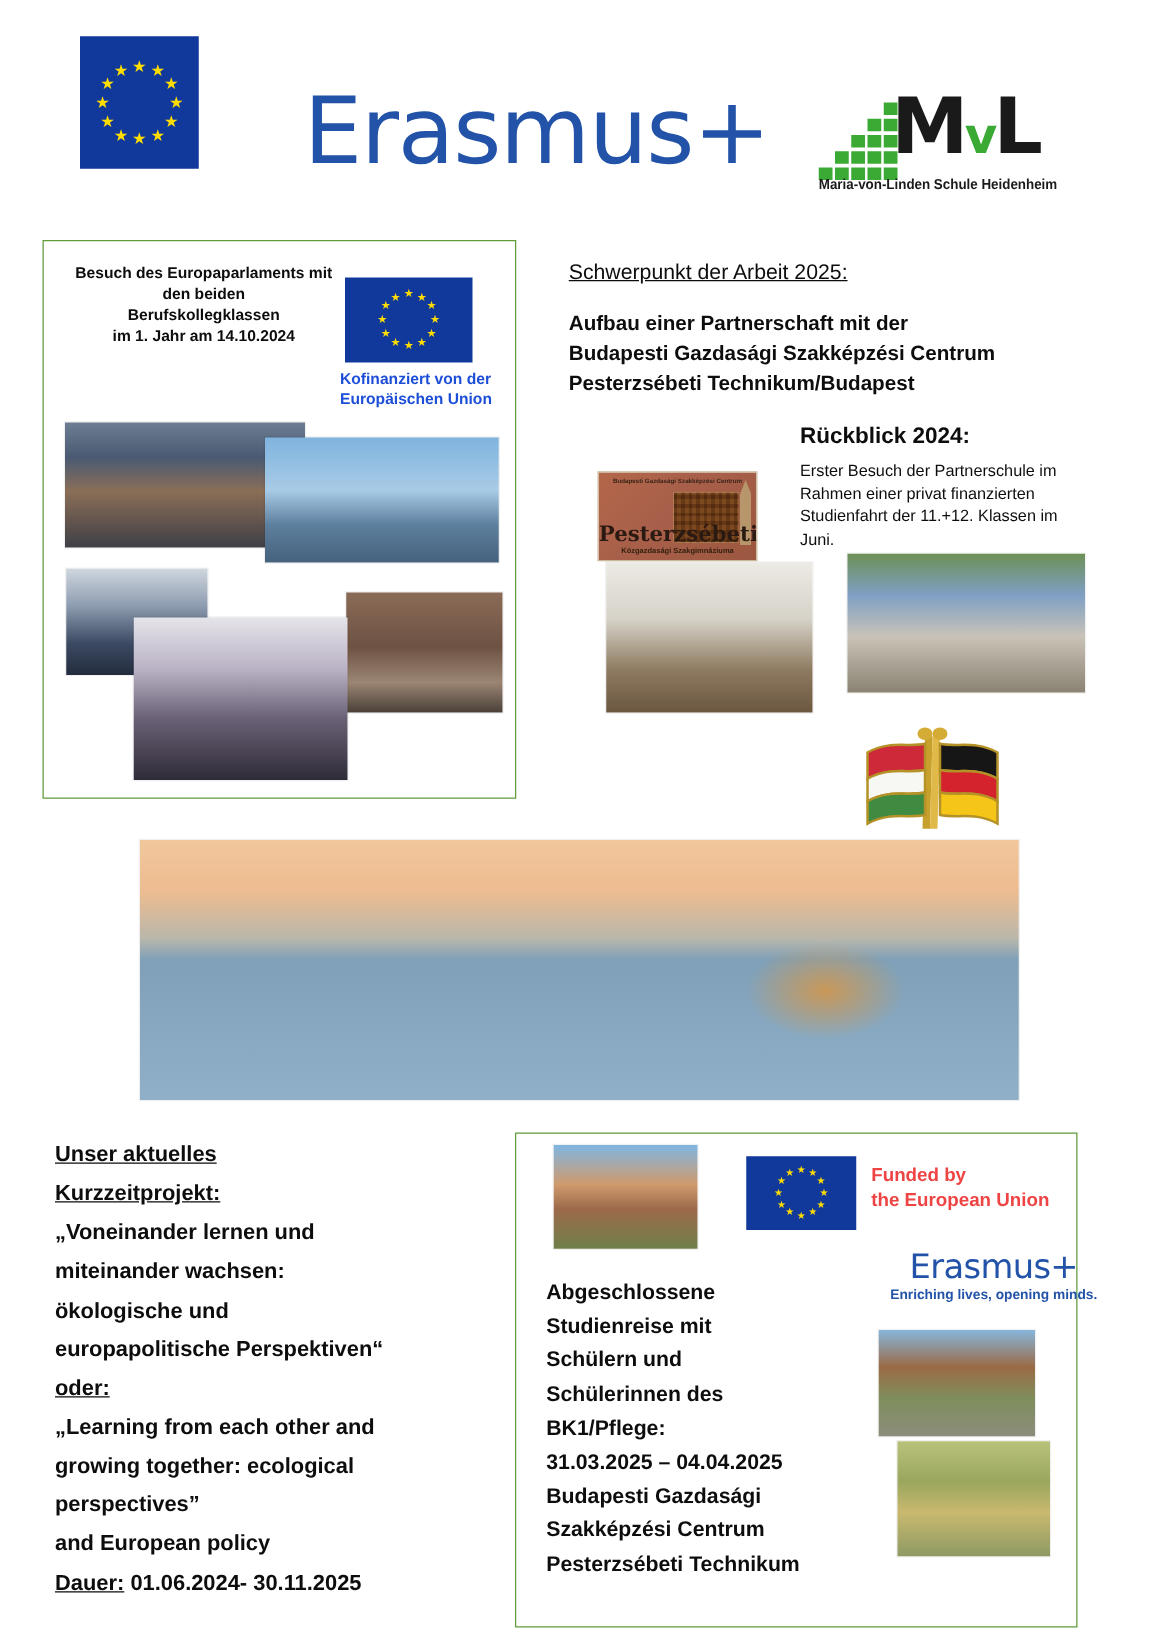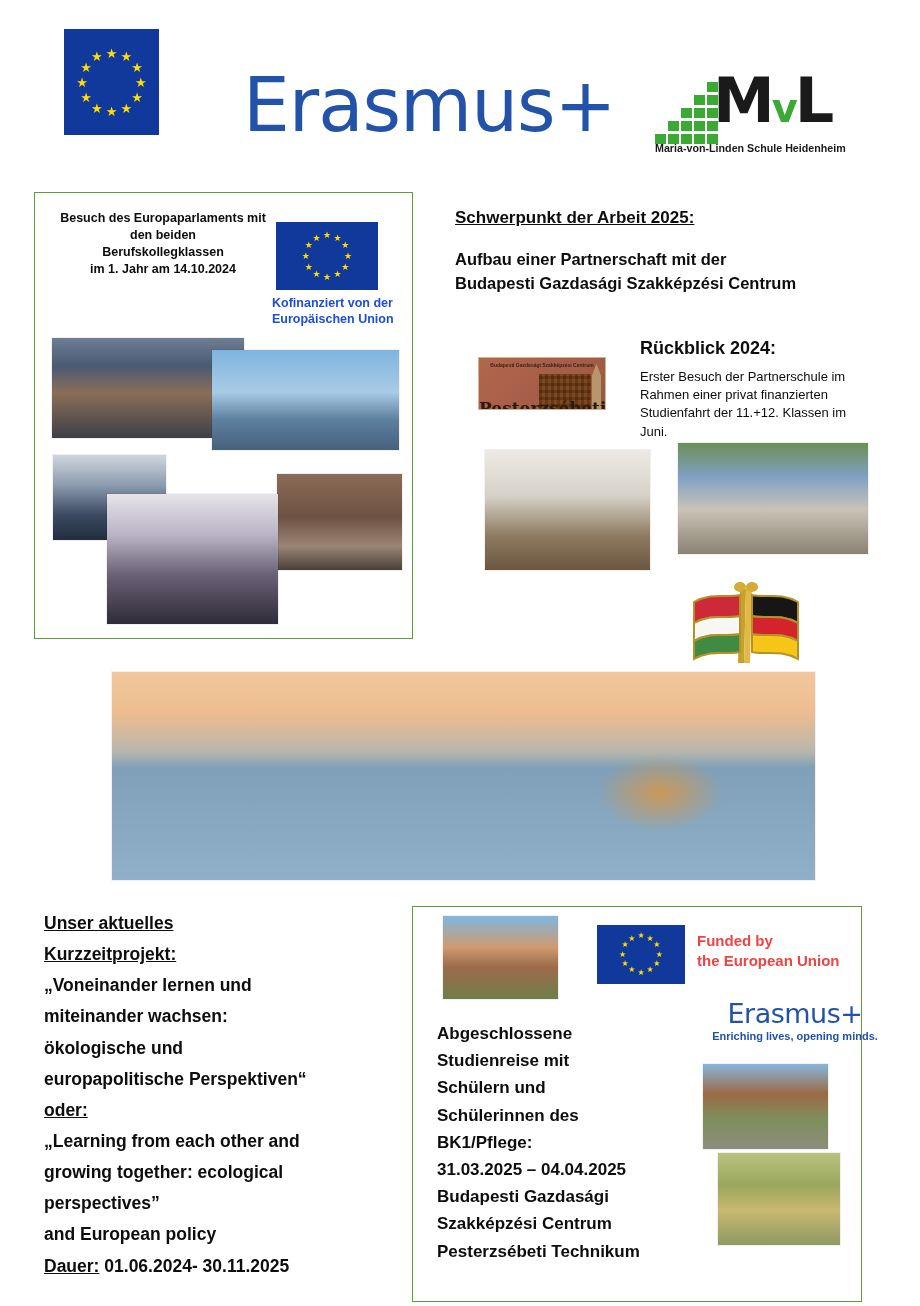--- a/index.html
+++ b/index.html
@@ -52,21 +52,21 @@
   #cofunded-logo{left:272px;top:222px;width:128px;height:110px;}
   #cofunded-flag{position:absolute;left:4px;top:0;width:102px;height:68px;}
   #cofunded-text{
     position:absolute;left:0;top:74px;width:128px;
     font-size:12.5px;font-weight:bold;color:#1d4ed8;line-height:1.25;
   }
   
   .photo{background-size:cover;background-position:center;overflow:hidden;}
   
   #focus-heading{
-    left:455px;top:208px;font-size:17px;font-weight:bold;
+    left:455px;top:208px;font-size:17px;font-weight:normal;
     text-decoration:underline;
   }
   #focus-body{
     left:455px;top:248px;width:430px;font-size:16.5px;font-weight:bold;
     line-height:1.45;
   }
   #retro-heading{left:640px;top:338px;font-size:18px;font-weight:bold;}
   #retro-body{left:640px;top:368px;width:245px;font-size:13px;
     font-weight:normal;line-height:1.4;}
   
@@ -83,21 +83,21 @@
   #funded-flag{position:absolute;left:0;top:0;width:88px;height:59px;}
   #funded-text{position:absolute;left:100px;top:6px;font-size:15px;
     font-weight:bold;color:#ef4444;line-height:1.32;}
   
   #erasmus-small{left:710px;top:1000px;width:170px;text-align:center;}
   #erasmus-small .word{font-size:27px;color:#2253a8;
     font-family:"DejaVu Sans",sans-serif;letter-spacing:-0.5px;line-height:1;}
   #erasmus-small .tag{font-size:11px;color:#2253a8;font-weight:bold;
     margin-top:3px;}
   
-  #pest-logo{left:478px;top:357px;width:128px;height:53px;
+  #pest-logo{left:478px;top:377px;width:128px;height:72px;
     border:1px solid #c9b79a;box-sizing:border-box;
     background:linear-gradient(135deg,#b3674a 0%,#a9604a 40%,#9c5741 100%);
     position:absolute;overflow:hidden;}
   #pest-logo .pl-top{position:absolute;left:0;top:4px;width:100%;
     text-align:center;font-size:5px;font-weight:bold;color:#3a2418;}
   #pest-logo .pl-main{position:absolute;left:0;top:40px;width:100%;
     text-align:center;font-size:17px;font-weight:bold;color:#2b1a12;
     font-family:"DejaVu Serif",serif;}
   #pest-logo .pl-sub{position:absolute;left:0;top:60px;width:100%;
     text-align:center;font-size:6px;font-weight:bold;color:#33200f;}
@@ -180,20 +180,21 @@
 <div class="abs photo" style="left: 52px; top: 338px; width: 192px; height: 100px; background-image: linear-gradient(rgb(109, 125, 146) 0%, rgb(74, 90, 114) 28%, rgb(138, 110, 87) 55%, rgb(63, 63, 70) 100%); box-shadow: rgba(0, 0, 0, 0.06) 0px 0px 0px 1px;"></div>
 <div class="abs photo" style="left: 212px; top: 350px; width: 187px; height: 100px; background-image: linear-gradient(rgb(127, 180, 223) 0%, rgb(168, 203, 230) 42%, rgb(93, 127, 158) 70%, rgb(70, 97, 124) 100%); box-shadow: rgba(0, 0, 0, 0.06) 0px 0px 0px 1px;"></div>
 <div class="abs photo" style="left: 53px; top: 455px; width: 113px; height: 85px; background-image: linear-gradient(rgb(207, 214, 222) 0%, rgb(142, 156, 176) 35%, rgb(60, 74, 99) 70%, rgb(34, 44, 61) 100%); box-shadow: rgba(0, 0, 0, 0.06) 0px 0px 0px 1px;"></div>
 <div class="abs photo" style="left: 277px; top: 474px; width: 125px; height: 96px; background-image: linear-gradient(rgb(139, 107, 87) 0%, rgb(109, 82, 67) 45%, rgb(155, 133, 116) 75%, rgb(74, 64, 56) 100%); box-shadow: rgba(0, 0, 0, 0.06) 0px 0px 0px 1px;"></div>
 <div class="abs photo" style="left: 107px; top: 494px; width: 171px; height: 130px; background-image: linear-gradient(rgb(230, 228, 234) 0%, rgb(185, 178, 196) 32%, rgb(106, 97, 118) 62%, rgb(47, 43, 56) 100%); box-shadow: rgba(0, 0, 0, 0.06) 0px 0px 0px 1px;"></div>
 
 <div class="abs" id="focus-heading">Schwerpunkt der Arbeit 2025:</div>
 <div class="abs" id="focus-body">
   <span>Aufbau einer Partnerschaft mit der</span><br>
   <span>Budapesti Gazdasági Szakképzési Centrum</span><br>
+  <span>Pesterzsébeti Technikum/Budapest</span>
 </div>
 
 <div class="abs" id="retro-heading">Rückblick 2024:</div>
 <div class="abs" id="retro-body">
   <span>Erster Besuch der Partnerschule im</span><br>
   <span>Rahmen einer privat finanzierten</span><br>
   <span>Studienfahrt der 11.+12. Klassen im</span><br>
   <span>Juni.</span>
 </div>
 

